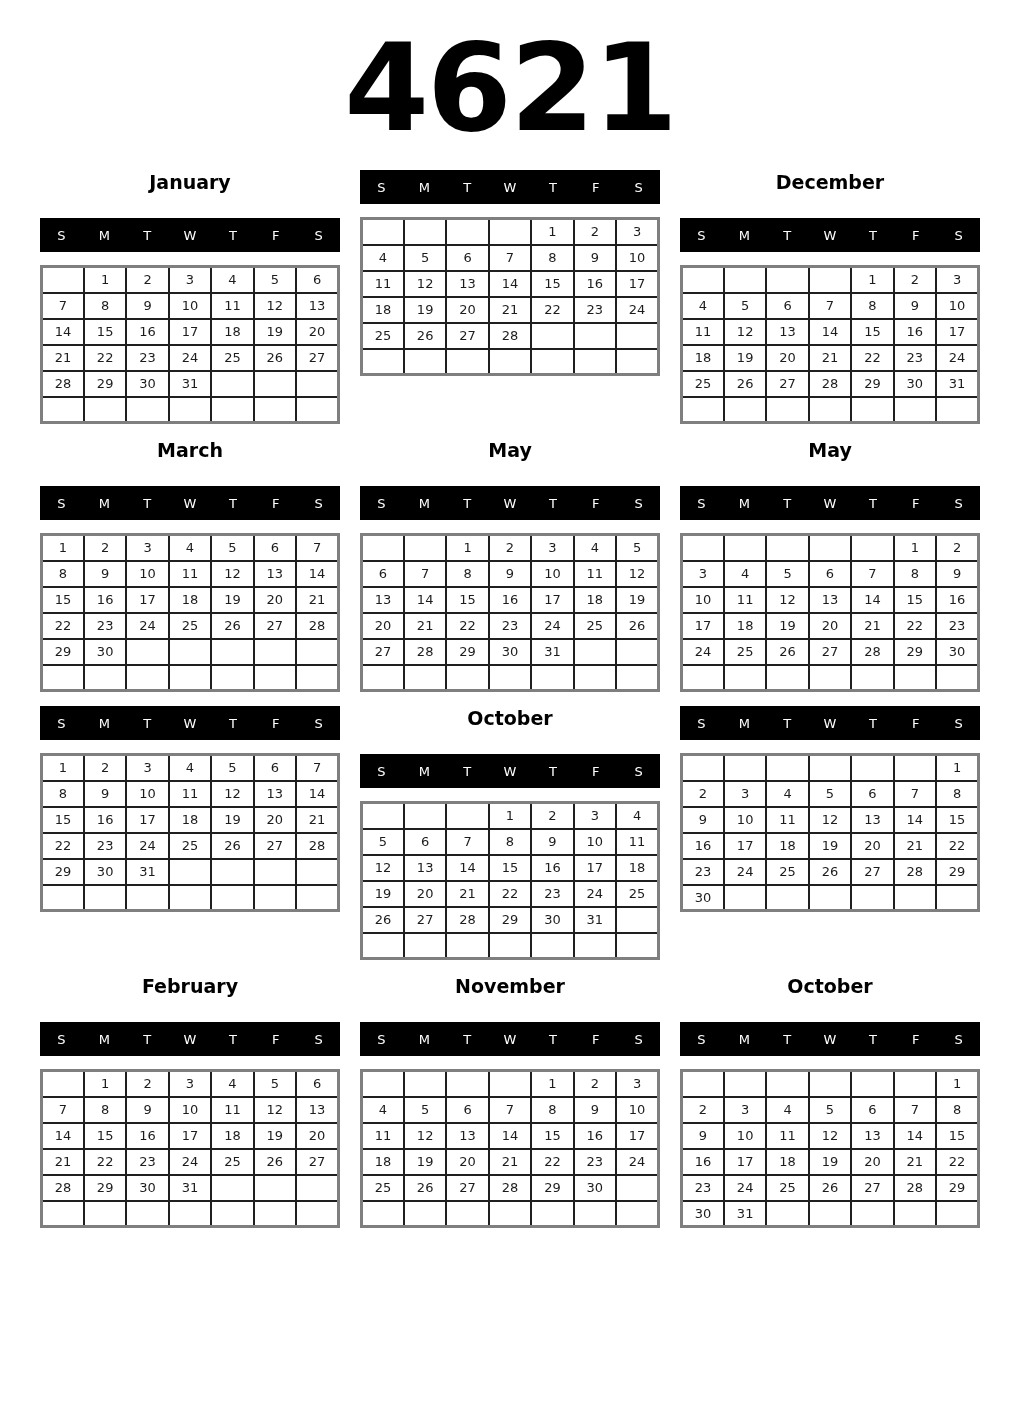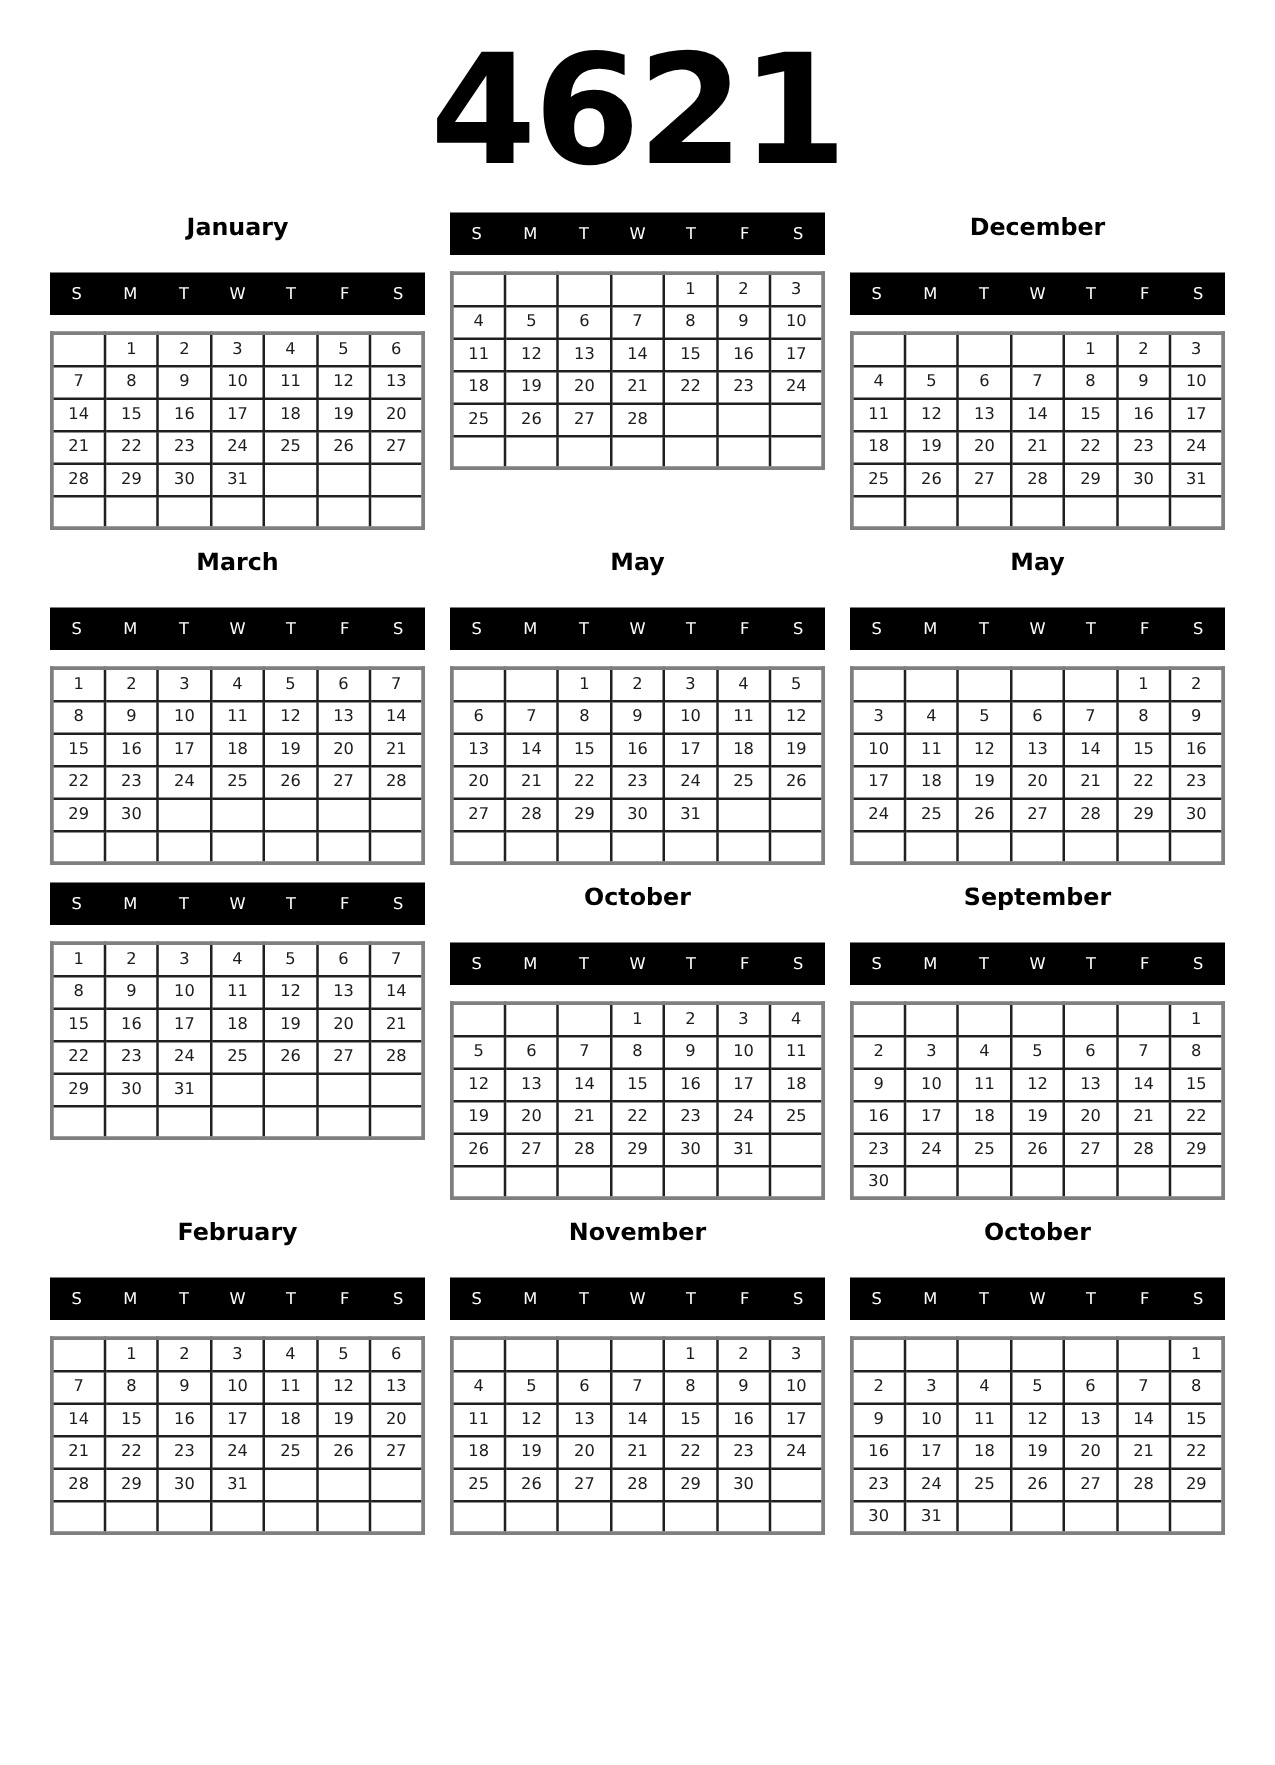--- a/index.html
+++ b/index.html
@@ -648,21 +648,20 @@
               <td></td>
               <td></td>
               <td></td>
               <td></td>
             </tr>
           </tbody>
     </table>
   </div>
 
   <div class="month">
-    <div class="month-name">September</div>
     <div class="weekday-header">
           <span>S</span>
           <span>M</span>
           <span>T</span>
           <span>W</span>
           <span>T</span>
           <span>F</span>
           <span>S</span>
         </div>
     <table class="dates-table">

